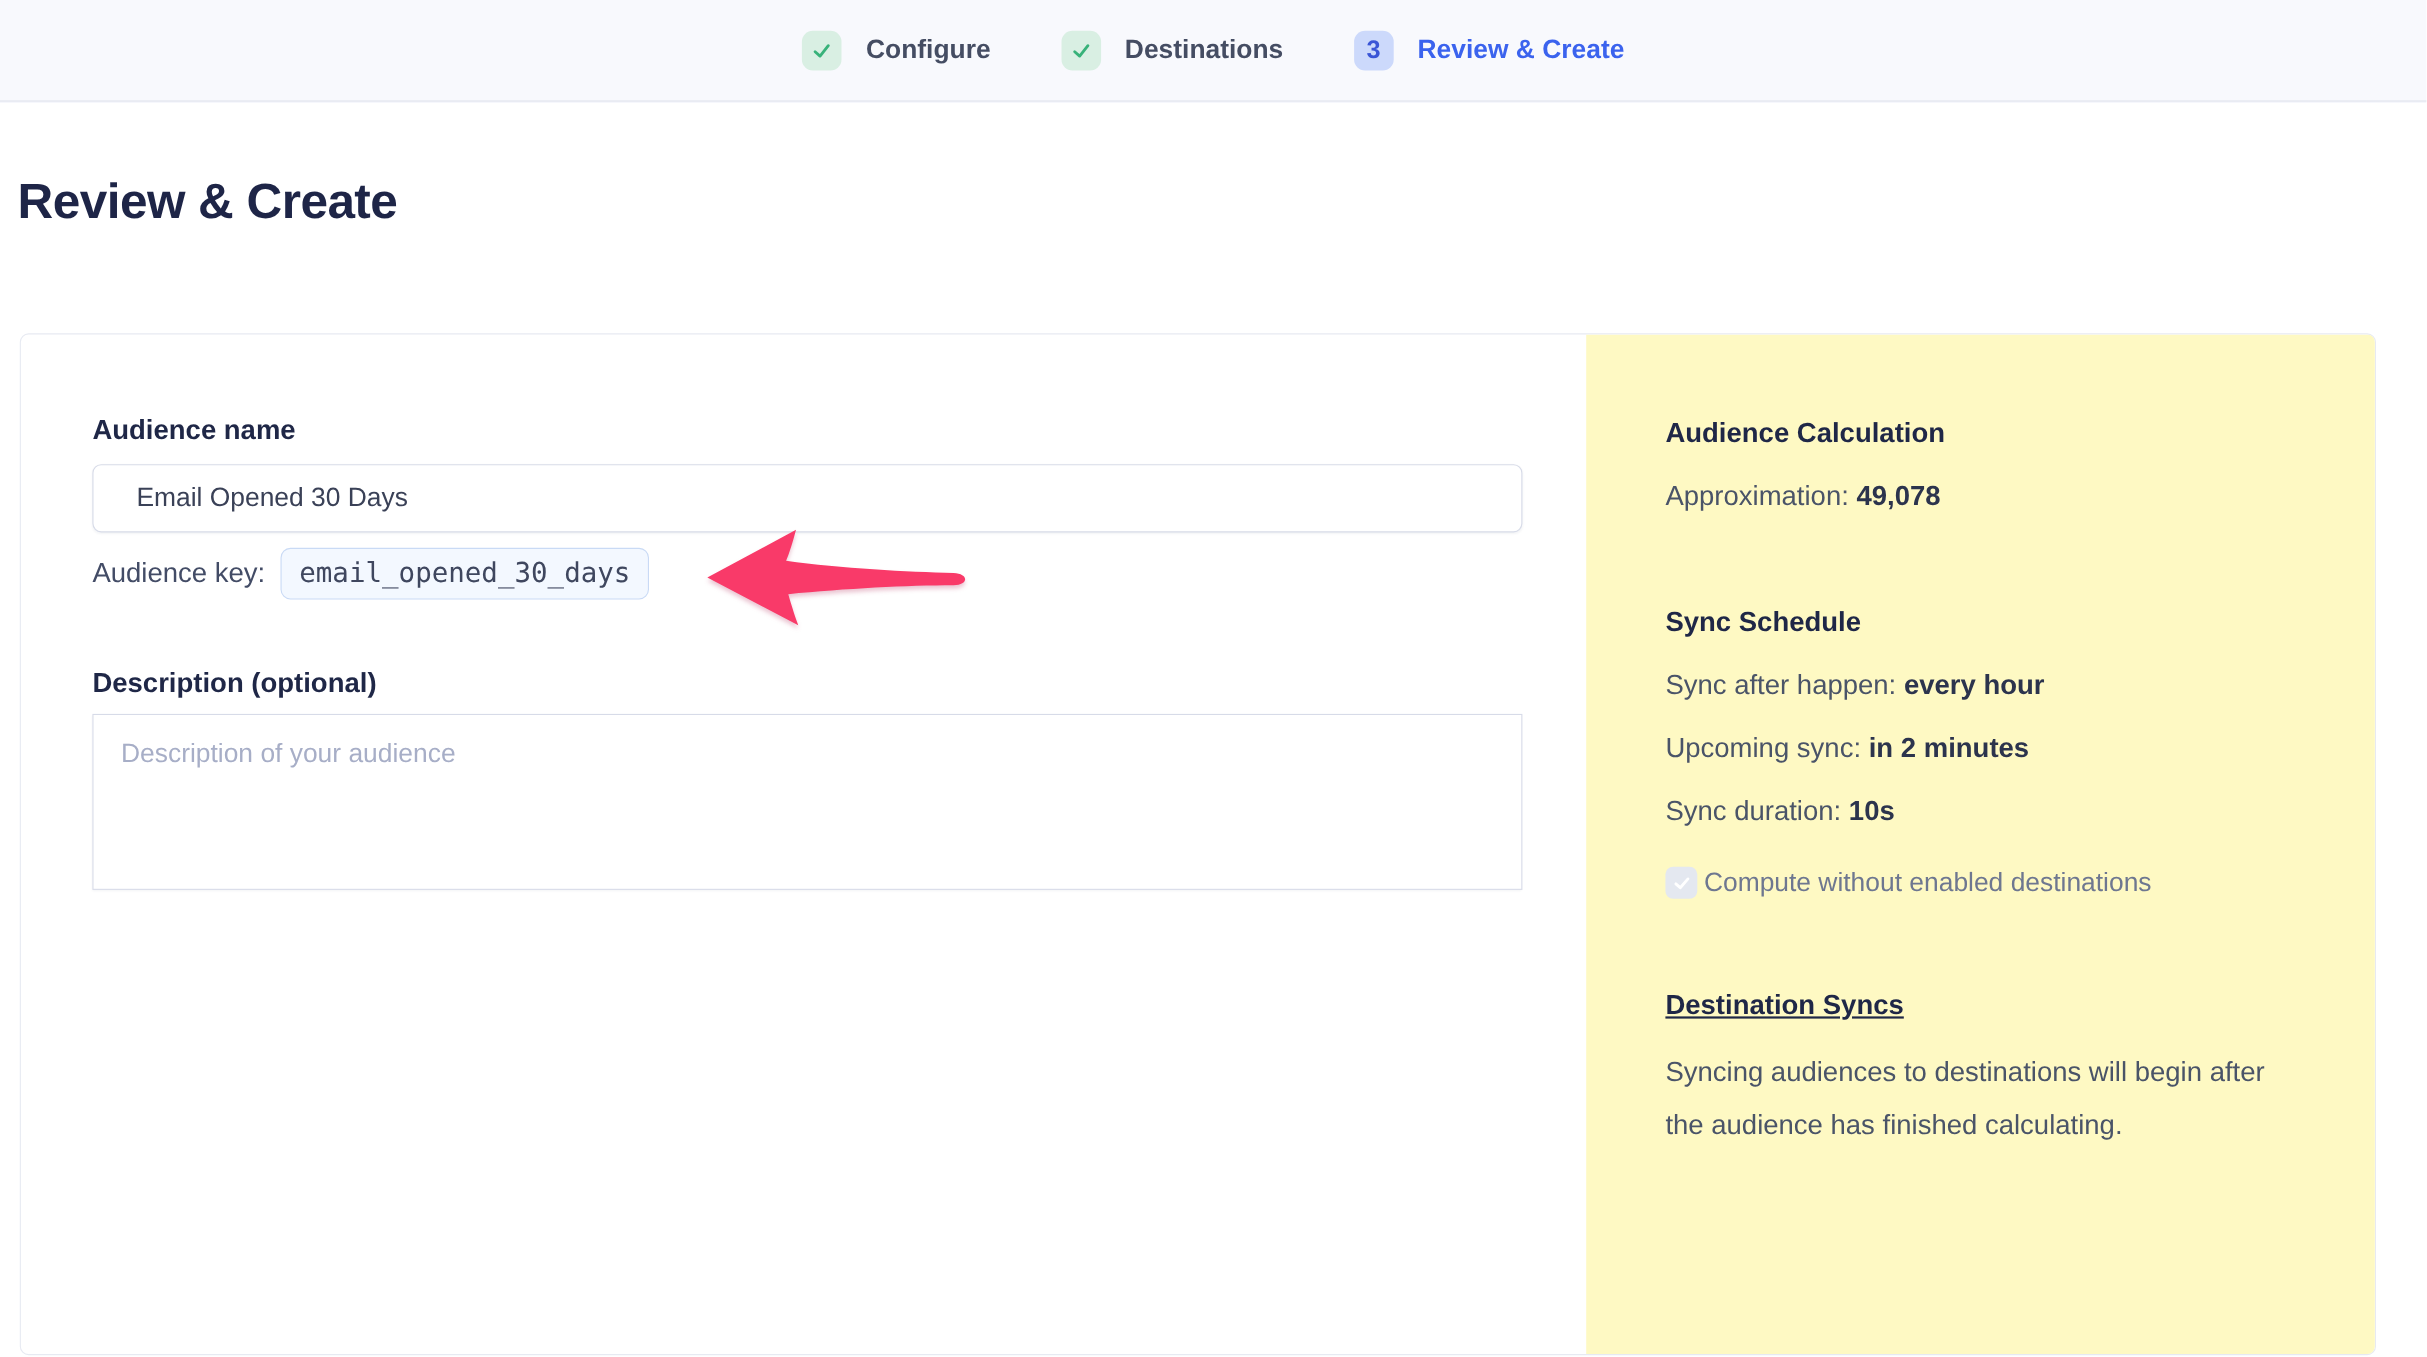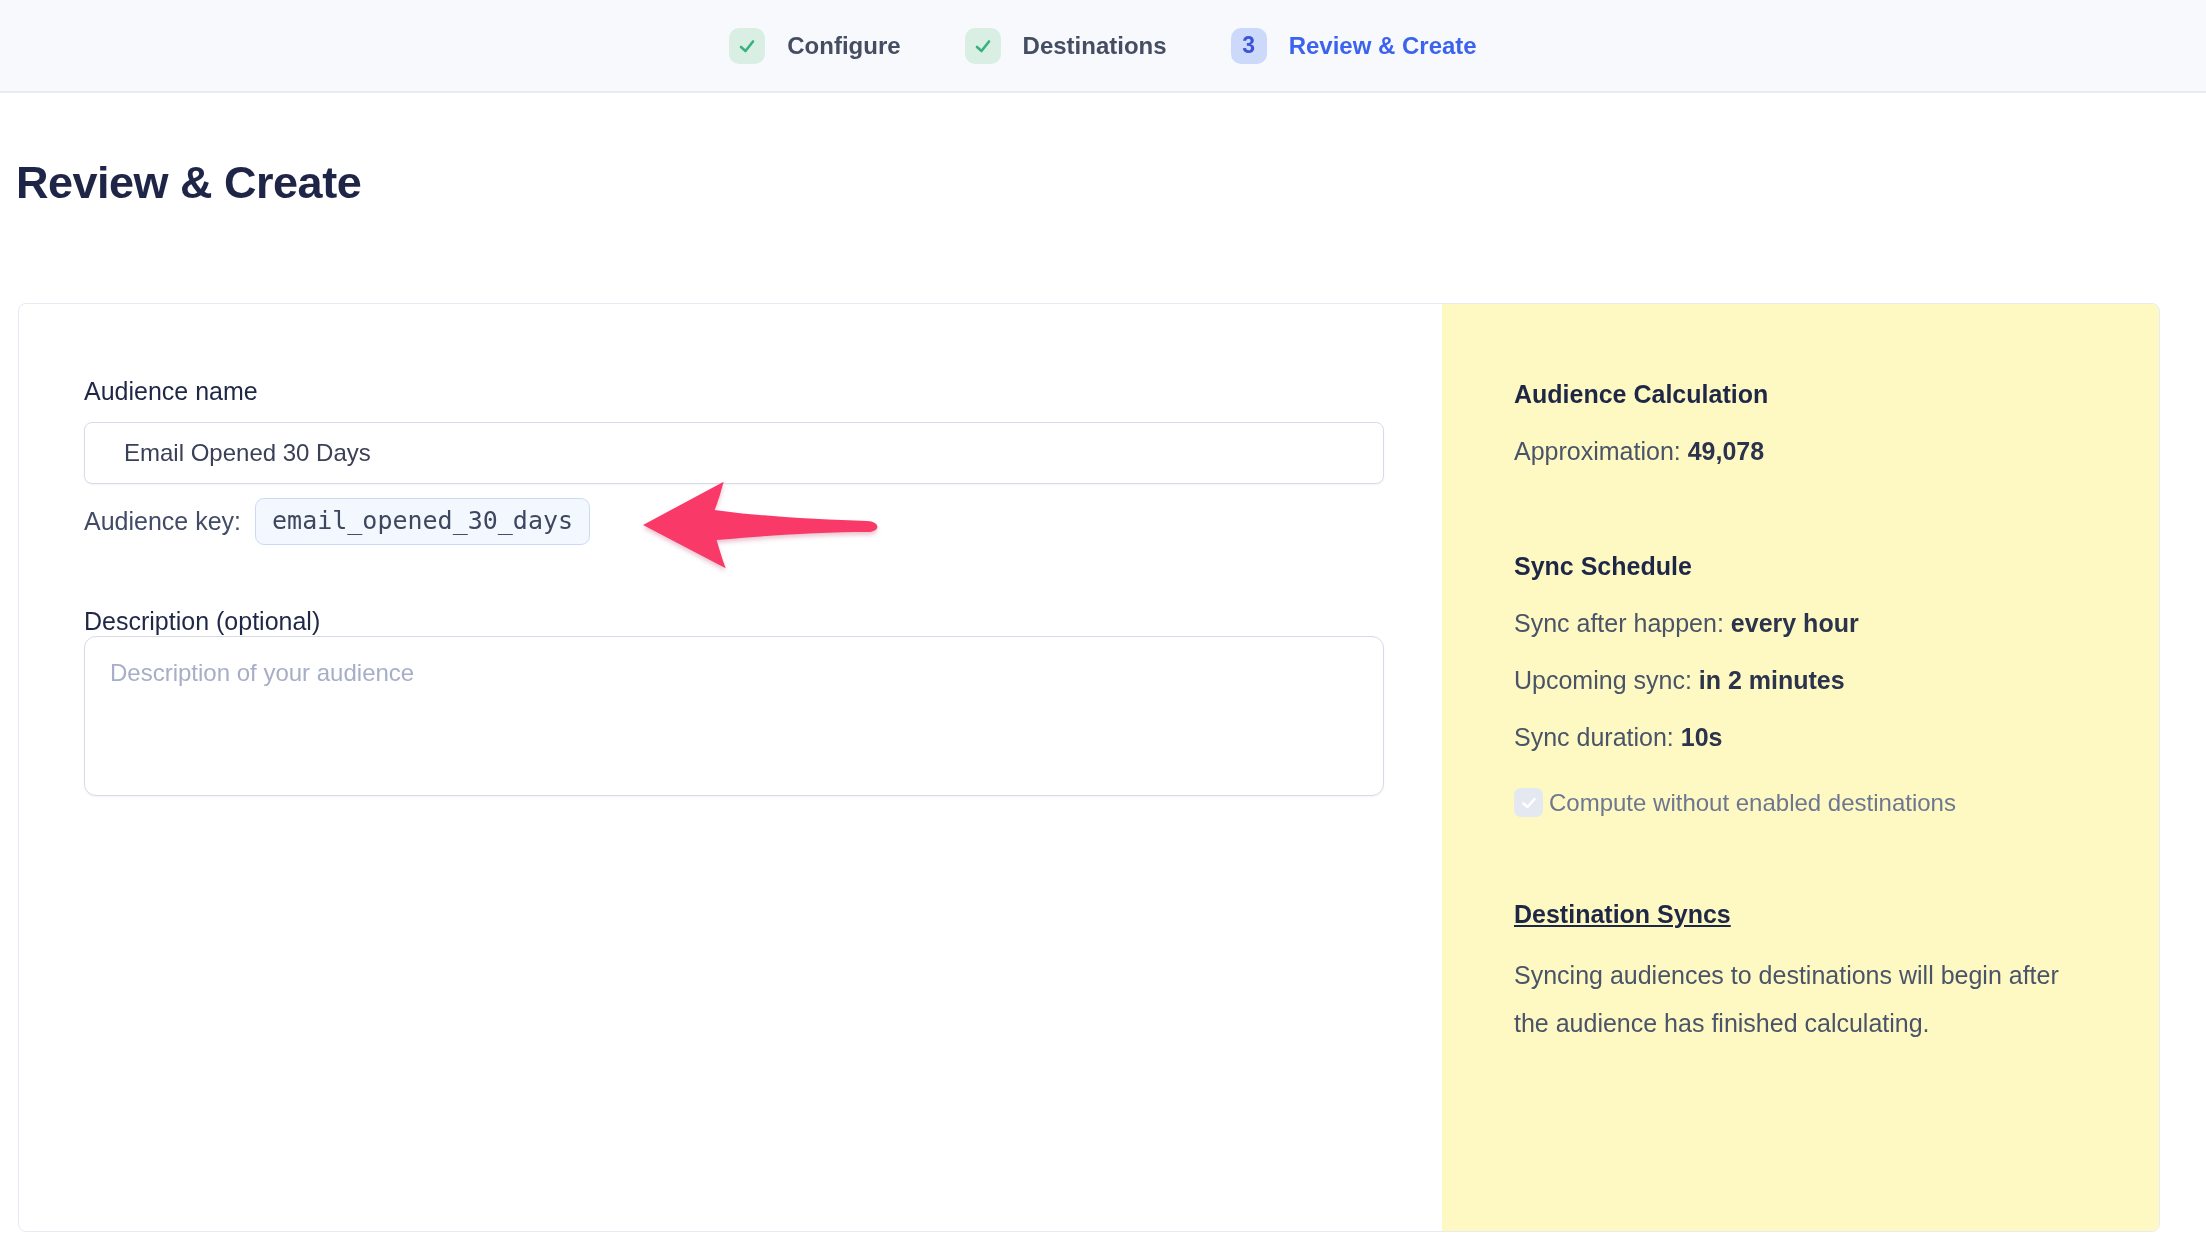--- a/index.html
+++ b/index.html
@@ -29,39 +29,39 @@
     margin:64px 0 0 16px;font-size:45px;font-weight:700;color:#1e2547;
     letter-spacing:-0.5px;
   }
   
   .card{
     position:absolute;left:18px;top:303px;width:2142px;height:929px;
     border:1.5px solid #e7eaf2;border-radius:8px;background:#ffffff;
     display:flex;box-sizing:border-box;overflow:hidden;
   }
   .form-col{flex:1;padding:72px 0 0 65px;position:relative;}
-  .field-label{font-size:25px;font-weight:400;color:#1f2747;line-height:30px;}
+  .field-label{font-size:25px;font-weight:700;color:#1f2747;line-height:30px;}
   .text-input{
     display:block;width:1300px;height:62px;box-sizing:border-box;margin-top:16px;
     border:1.5px solid #d7dbe8;border-radius:8px;padding:0 39px;
     font-size:24px;color:#3a4157;background:#fff;outline:none;
     box-shadow:0 1px 2px rgba(20,30,70,.05);font-family:"Liberation Sans",sans-serif;
   }
   .text-input::placeholder,textarea::placeholder{color:#a7aec7;}
   .key-row{margin-top:9px;display:flex;align-items:center;height:56px;}
   .key-label{font-size:25px;color:#434c66;}
   .key-chip{
     margin-left:14px;background:#f3f8ff;border:1.5px solid #c9daf5;border-radius:9px;
     padding:7px 16px 9px;font-family:"DejaVu Sans Mono",monospace;
     font-size:25px;color:#3f475f;white-space:nowrap;
   }
   .desc-label{margin-top:57px;}
   .desc-area{
-    display:block;width:1300px;height:160px;box-sizing:border-box;
-    border:1.5px solid #d7dbe8;border-radius:12px;padding:22px 25px;
+    display:block;margin-top:13px;width:1300px;height:160px;box-sizing:border-box;
+    border:1.5px solid #d7dbe8;border-radius:0;padding:22px 25px;
     font-size:24px;color:#6d28d9;resize:none;outline:none;
     box-shadow:0 1px 2px rgba(20,30,70,.05);font-family:"Liberation Sans",sans-serif;
   }
   .arrow{
     position:absolute;left:620px;top:172px;width:252px;height:98px;
     filter:drop-shadow(0 3px 2px rgba(170,20,70,.25));pointer-events:none;
   }
   
   .side-col{
     width:717px;flex:0 0 auto;background:#fef9c3;border-radius:0 6px 6px 0;

